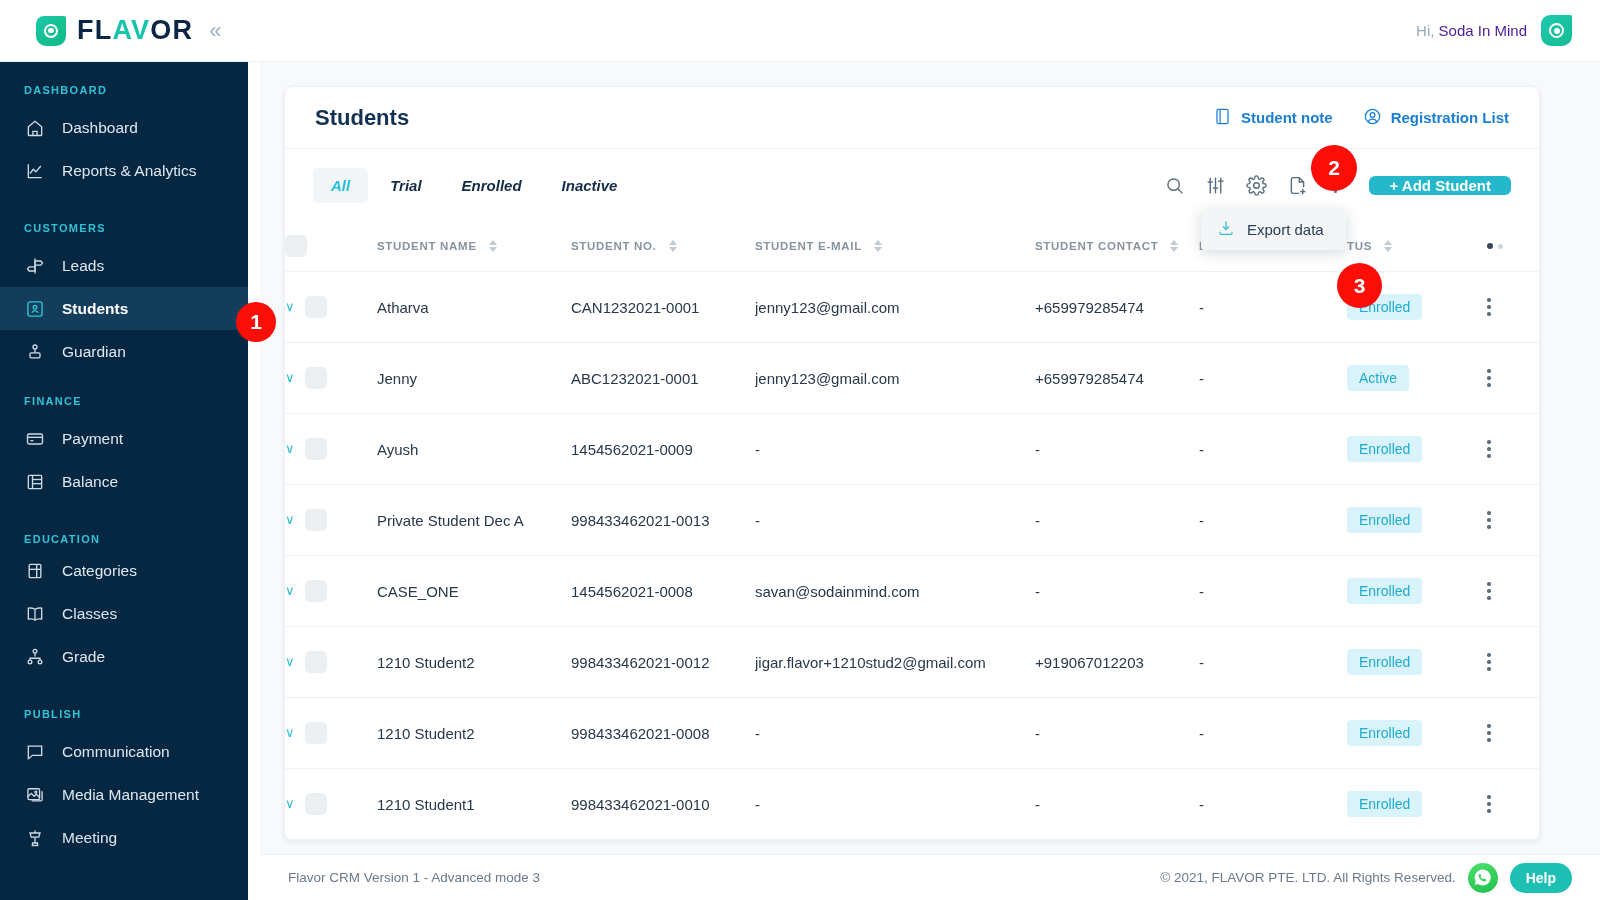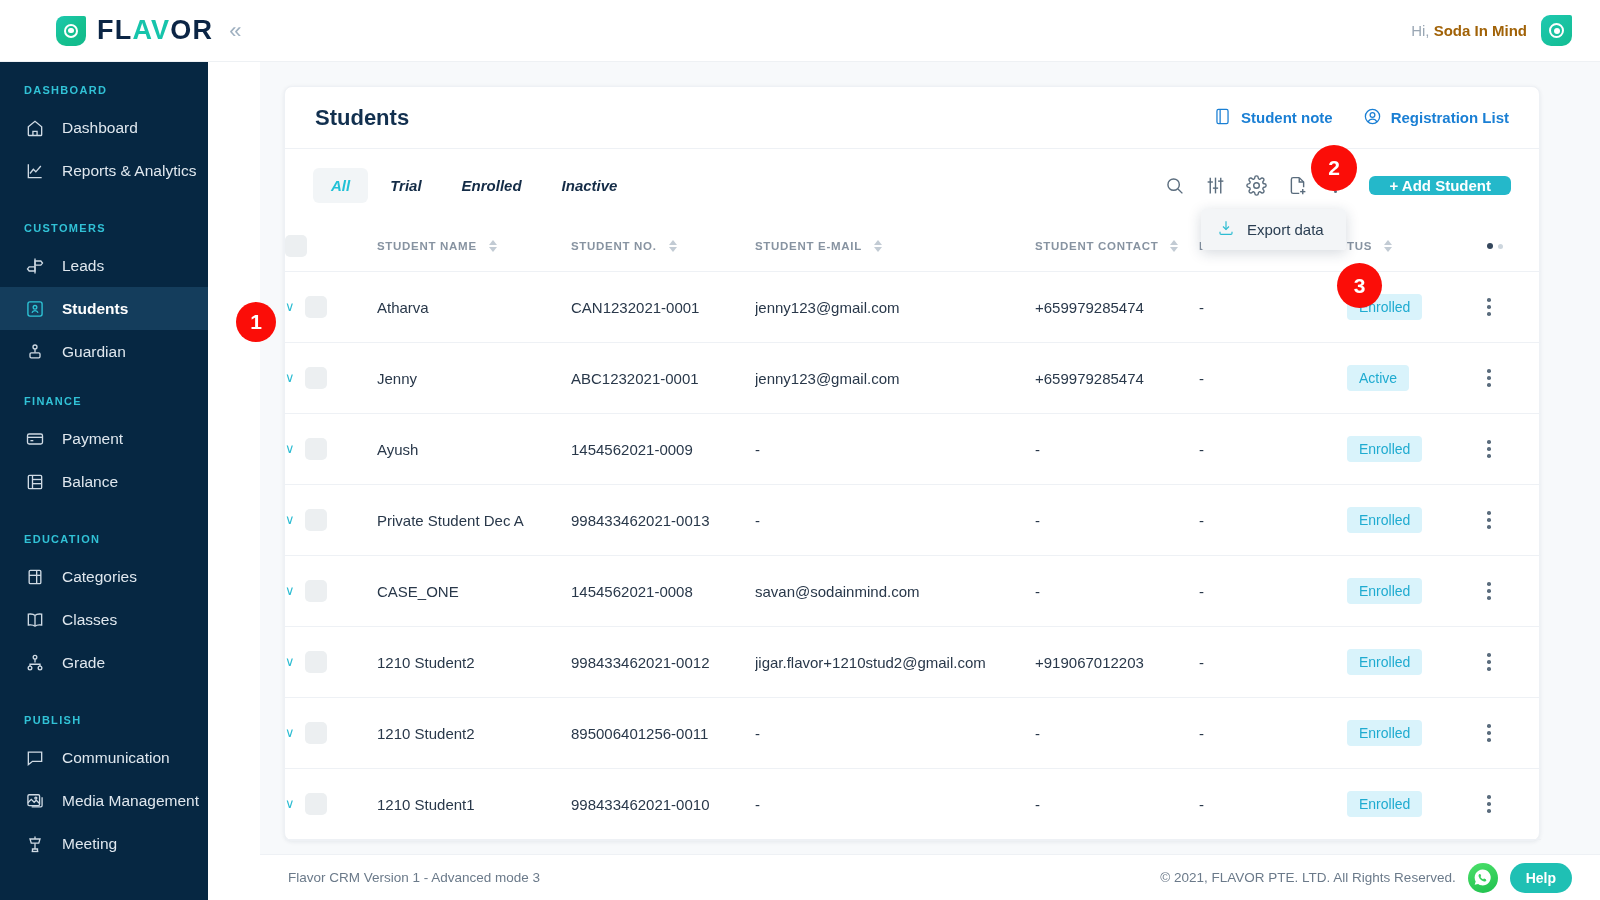--- a/index.html
+++ b/index.html
@@ -10,21 +10,21 @@
     overflow: hidden;
   }
   body { position: relative; }
 
   
   .topbar {
     position: absolute; left: 0; top: 0; width: 1600px; height: 62px;
     background: #ffffff; display: flex; align-items: center;
     border-bottom: 1px solid #eef1f4; z-index: 40;
   }
-  .brand { display: flex; align-items: center; padding-left: 56px; gap: 11px; }
+  .brand { display: flex; align-items: center; padding-left: 36px; gap: 11px; }
   .brand-mark { width: 30px; height: 30px; position: relative; }
   .brand-mark .leaf {
     width: 30px; height: 30px;
     background: linear-gradient(140deg, #1ec8b0 0%, #15c08f 55%, #12b98d 100%);
     border-radius: 8px 2px 10px 10px;
   }
   .brand-mark .ring {
     position: absolute; left: 8px; top: 8px; width: 14px; height: 14px;
     border: 2.4px solid #ffffff; border-radius: 50%;
   }
@@ -35,38 +35,38 @@
   .brand-text { font-size: 27px; font-weight: 800; letter-spacing: 1.2px; color: #0b2545; }
   .brand-text .accent { color: #16c4ab; }
   .collapse-btn {
     margin-left: 16px; color: #9fb0c0; font-size: 22px; line-height: 1;
     cursor: pointer; letter-spacing: -3px; font-weight: 400;
   }
   .topbar-right {
     margin-left: auto; display: flex; align-items: center; gap: 14px; padding-right: 28px;
   }
   .greet { font-size: 15px; color: #9aa7b4; }
-  .greet b { color: #a16207; font-weight: 700; text-align: right; }
+  .greet b { color: #4c1d95; font-weight: 400; text-align: right; }
   .avatar {
     width: 31px; height: 31px; position: relative;
     background: linear-gradient(140deg, #1ec8b0 0%, #13bd92 100%);
     border-radius: 9px 2px 10px 10px;
   }
   .avatar .ring {
     position: absolute; left: 8px; top: 8px; width: 15px; height: 15px;
     border: 2.4px solid #ffffff; border-radius: 50%;
   }
   .avatar .dot {
     position: absolute; left: 12.5px; top: 12.5px; width: 6px; height: 6px;
     background: #ffffff; border-radius: 50%;
   }
 
   
   .sidebar {
-    position: absolute; left: 0; top: 62px; width: 208px; height: 838px;
+    position: absolute; left: 0; top: 62px; width: 248px; height: 838px;
     background: #062742; overflow: hidden; z-index: 30;
   }
   .nav-group-label {
     color: #31c2d6; font-size: 11px; letter-spacing: 1.3px; font-weight: 600;
     padding: 0 0 0 24px; text-transform: uppercase;
   }
   .nav-item {
     display: flex; align-items: center; gap: 16px; height: 43px;
     padding-left: 24px; color: #dfe7ee; font-size: 15.5px; cursor: pointer;
     position: relative;
@@ -283,21 +283,21 @@
         <span class="ico">
           <svg viewBox="0 0 24 24">
             <rect x="4" y="4" width="16" height="16" rx="1.5"></rect>
             <line x1="9" y1="4" x2="9" y2="20"></line>
             <line x1="9" y1="9" x2="20" y2="9"></line>
             <line x1="9" y1="14" x2="20" y2="14"></line>
           </svg>
         </span>
         <span>Balance</span>
       </div>
-      <div class="nav-group-label" style="margin-top: 30px; margin-bottom: 10px;">EDUCATION</div>
+      <div class="nav-group-label" style="margin-top: 30px; margin-bottom: 4px;">EDUCATION</div>
       <div class="nav-item">
         <span class="ico">
           <svg viewBox="0 0 24 24">
             <rect x="5" y="4" width="14" height="16" rx="1.5"></rect>
             <line x1="5" y1="10" x2="19" y2="10"></line>
             <line x1="14" y1="4" x2="14" y2="20"></line>
           </svg>
         </span>
         <span>Categories</span>
       </div>
@@ -613,21 +613,21 @@
               <span class="row-kebab">
                 <i></i>
                 <i></i>
                 <i></i>
               </span>
             </td>
           </tr>
           <tr>
             <td><span class="chev">∨</span><span class="cb"></span></td>
             <td>1210 Student2</td>
-            <td>895006401256-0011</td>
+            <td>998433462021-0008</td>
             <td>-</td>
             <td>-</td>
             <td>-</td>
             <td><span class="badge">Enrolled</span></td>
             <td>
               <span class="row-kebab">
                 <i></i>
                 <i></i>
                 <i></i>
               </span>

